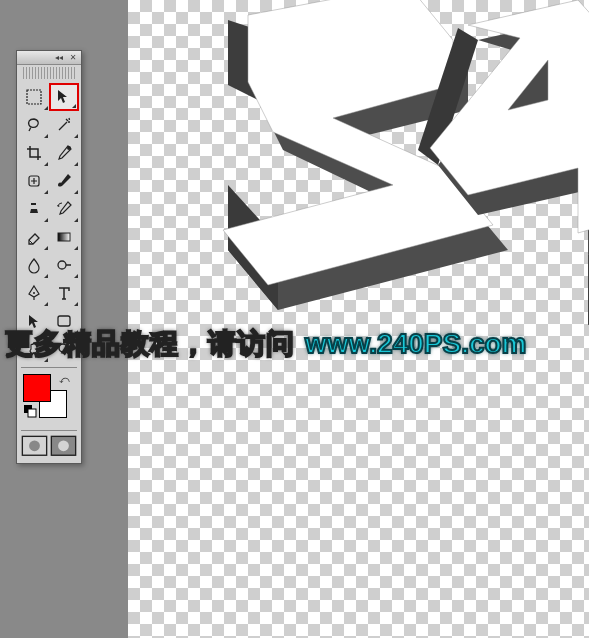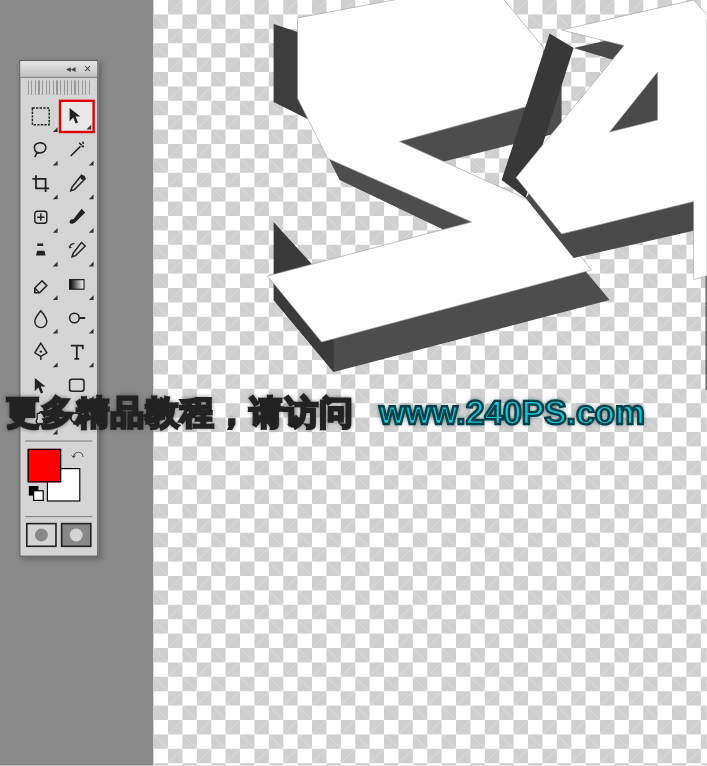--- a/index.html
+++ b/index.html
@@ -153,21 +153,21 @@
     color: #fff;
     -webkit-text-stroke: 2px #222;
     text-shadow: 0 0 4px #222;
     letter-spacing: 1px;
     text-align: right;
   }
   .watermark .url {
     color: #18c8d8;
     -webkit-text-stroke: 2px #084048;
     text-shadow: 0 0 4px #084048;
-    margin-left: 21px;
+    margin-left: 10px;
   }
 </style>
 </head>
 <body>
 
 <div class="tools-panel">
   <div class="panel-header">
     <div class="panel-header-icons">
       <div class="header-ic">◂◂</div>
       <div class="header-ic">✕</div>

